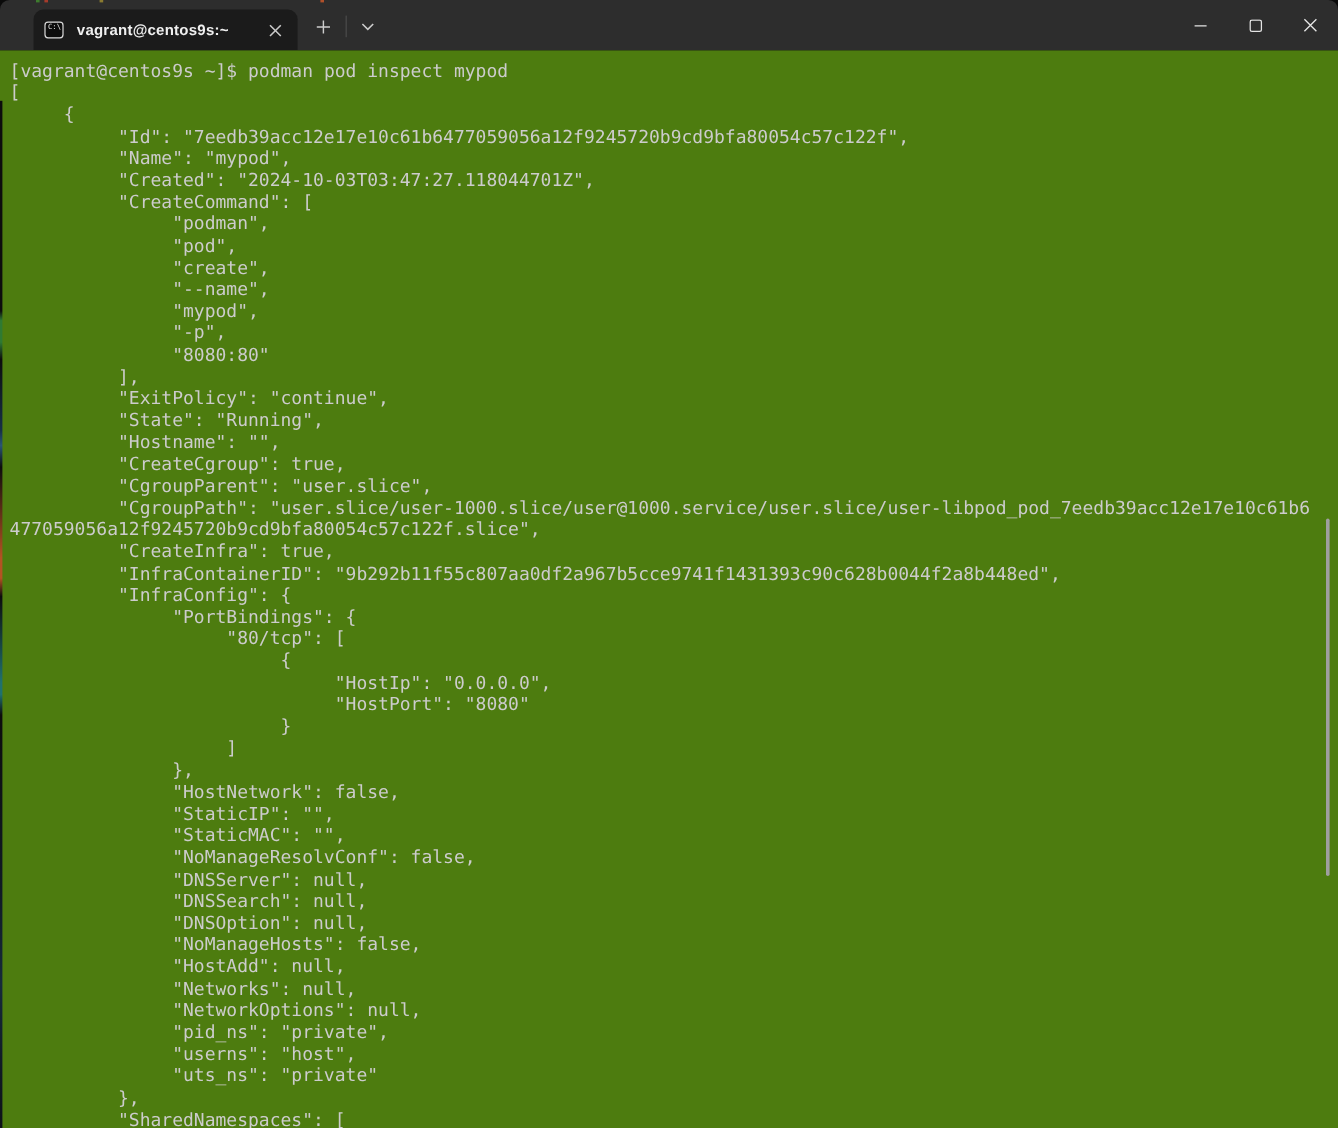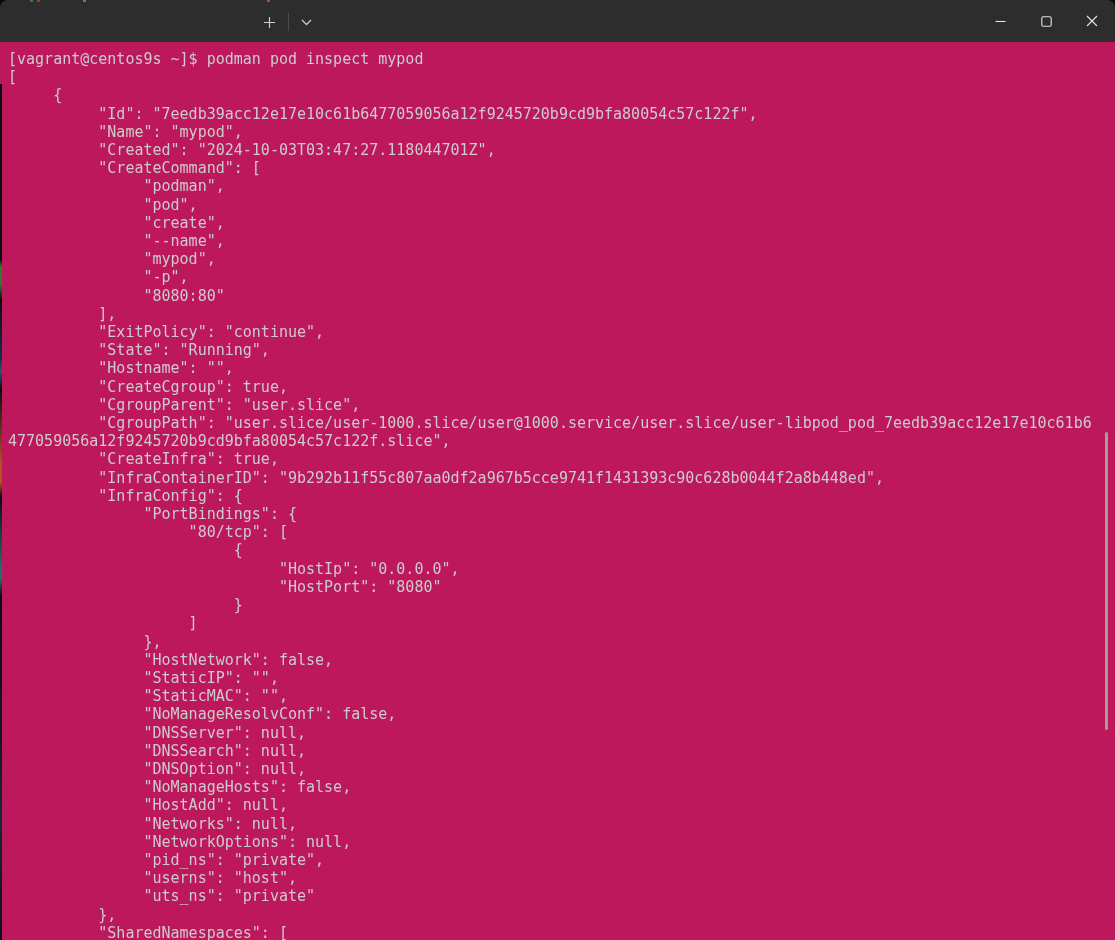--- a/index.html
+++ b/index.html
@@ -45,21 +45,21 @@
   .dropdown-btn { left: 291px; }
   .bar-divider { position: absolute; left: 288px; top: 13px; width: 1px; height: 18px; background: #4b4b4b; }
 
   .win-controls { position: absolute; right: 0; top: 0; height: 42px; display: flex; }
   .win-btn { width: 46px; height: 42px; display: flex; align-items: center; justify-content: center; cursor: pointer; }
   .win-btn svg { display: block; }
 
   
   .terminal {
     position: absolute; left: 0; top: 42px; width: 1115px; height: 898px;
-    background: #be185d; overflow: hidden;
+    background: #4d7c0f; overflow: hidden;
   }
   .term-text {
     position: absolute; left: 8px; top: 8px;
     font-family: "DejaVu Sans Mono", monospace;
     font-size: 15px; line-height: 18.2px; color: #cccccc;
     white-space: pre;
   }
   .scrollbar {
     position: absolute; right: 0; top: 0; width: 12px; height: 100%;
   }
@@ -80,20 +80,29 @@
       #101a24 73%, #162a3a 82%, #101a24 90%, #0d0d0d 100%);
   }
   .speck { position: absolute; top: 0; width: 3px; height: 2px; }
 </style>
 </head>
 <body>
 
 <div class="window">
 
   <div class="titlebar">
+    <div class="tab">
+      <span class="tab-icon">C:\</span>
+      <span class="tab-title">vagrant@centos9s:~</span>
+      <span class="tab-close">
+        <svg width="11" height="11" viewBox="0 0 11 11">
+            <path d="M1 1 L10 10 M10 1 L1 10" stroke="#c9c9c9" stroke-width="1.3" fill="none"></path>
+          </svg>
+      </span>
+    </div>
     <div class="bar-btn newtab-btn">
       <svg width="13" height="13" viewBox="0 0 13 13">
           <path d="M6.5 1 V12 M1 6.5 H12" stroke="#cdcdcd" stroke-width="1.2" fill="none"></path>
         </svg>
     </div>
     <div class="bar-divider"></div>
     <div class="bar-btn dropdown-btn">
       <svg width="11" height="7" viewBox="0 0 11 7">
           <path d="M1 1 L5.5 5.5 L10 1" stroke="#cdcdcd" stroke-width="1.3" fill="none"></path>
         </svg>

